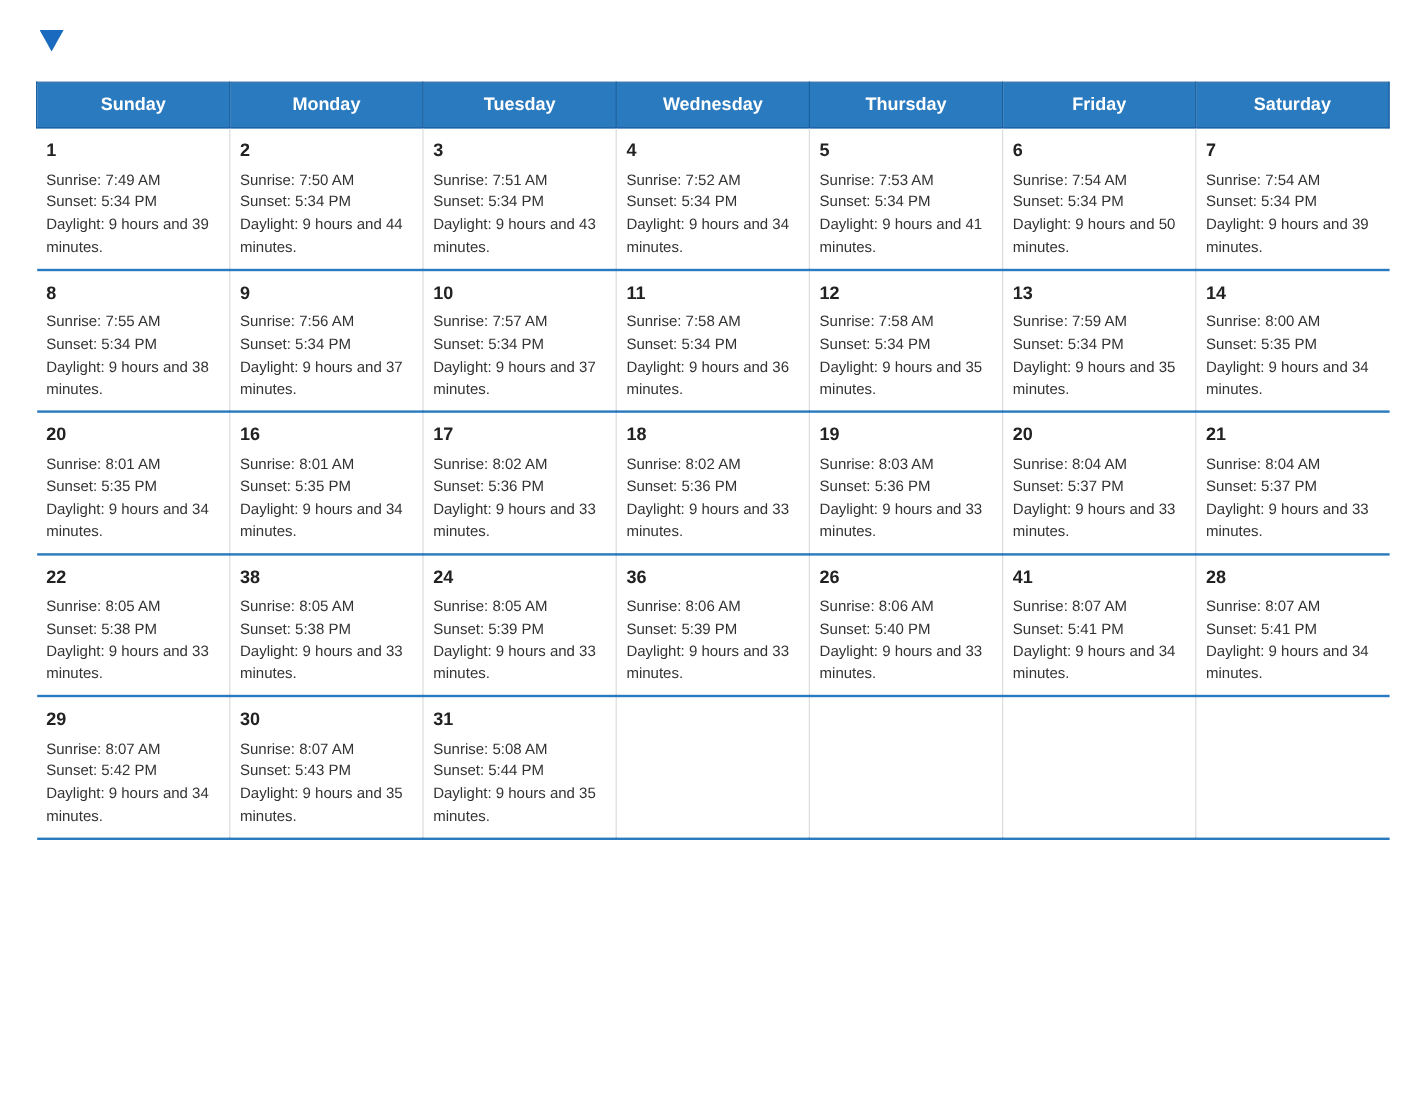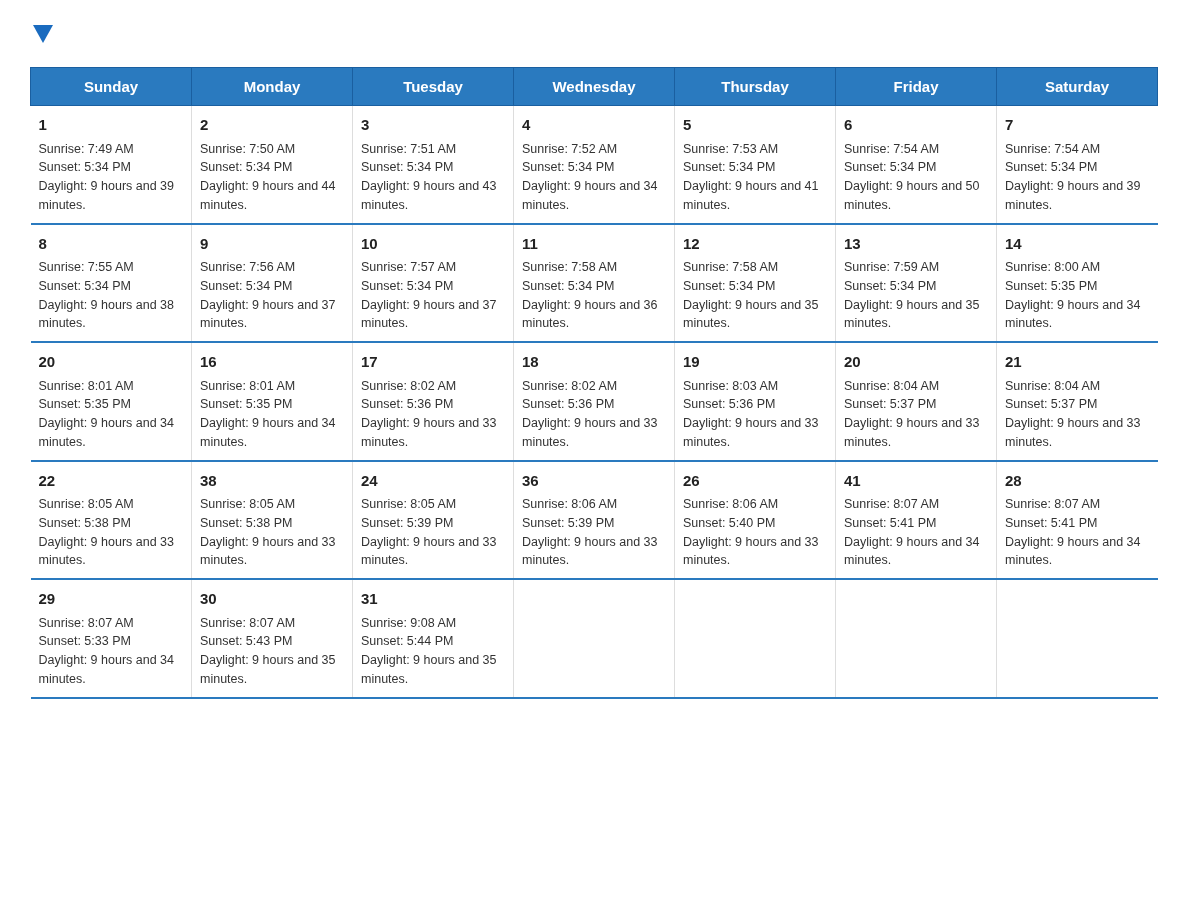--- a/index.html
+++ b/index.html
@@ -304,32 +304,32 @@
         <div class="day-number">28</div>
         <div class="day-info">Sunrise: 8:07 AM</div>
         <div class="day-info">Sunset: 5:41 PM</div>
         <div class="day-info">Daylight: 9 hours and 34 minutes.</div>
       </td>
       </tr>
       <tr>
         <td>
         <div class="day-number">29</div>
         <div class="day-info">Sunrise: 8:07 AM</div>
-        <div class="day-info">Sunset: 5:33 PM</div>
+        <div class="day-info">Sunset: 5:42 PM</div>
         <div class="day-info">Daylight: 9 hours and 34 minutes.</div>
       </td>
         <td>
         <div class="day-number">30</div>
         <div class="day-info">Sunrise: 8:07 AM</div>
         <div class="day-info">Sunset: 5:43 PM</div>
         <div class="day-info">Daylight: 9 hours and 35 minutes.</div>
       </td>
         <td>
         <div class="day-number">31</div>
-        <div class="day-info">Sunrise: 9:08 AM</div>
+        <div class="day-info">Sunrise: 5:08 AM</div>
         <div class="day-info">Sunset: 5:44 PM</div>
         <div class="day-info">Daylight: 9 hours and 35 minutes.</div>
       </td>
         <td class="empty-cell"></td>
         <td class="empty-cell"></td>
         <td class="empty-cell"></td>
         <td class="empty-cell"></td>
       </tr>
     </tbody>
 </table>

